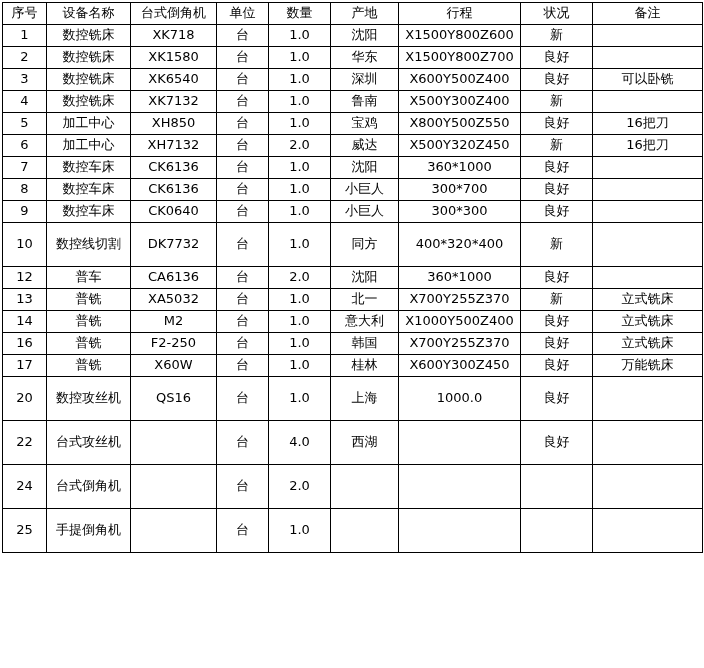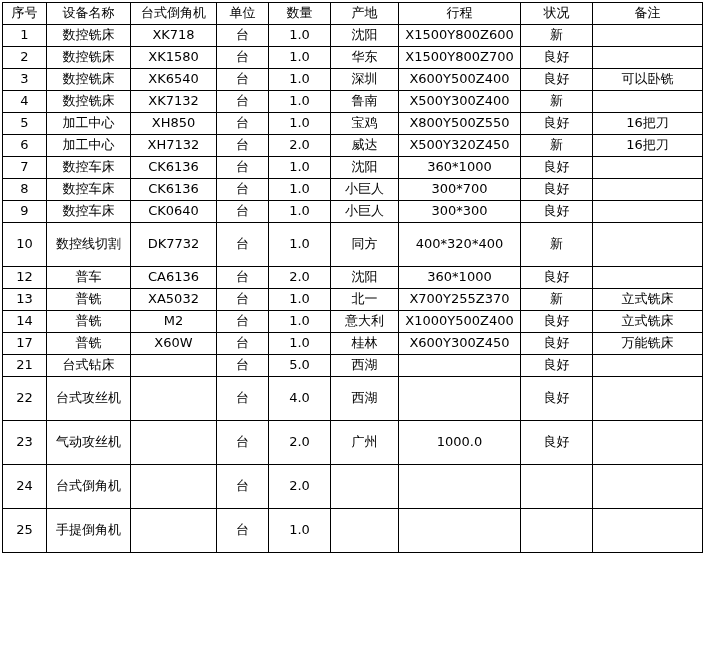--- a/index.html
+++ b/index.html
@@ -213,60 +213,60 @@
         <td>普铣</td>
         <td>M2</td>
         <td>台</td>
         <td>1.0</td>
         <td>意大利</td>
         <td>X1000Y500Z400</td>
         <td>良好</td>
         <td>立式铣床</td>
       </tr>
       <tr>
+        <td>16</td>
+        <td>普铣</td>
+        <td>F2-250</td>
+        <td>台</td>
+        <td>1.0</td>
+        <td>韩国</td>
+        <td>X700Y255Z370</td>
+        <td>良好</td>
+        <td>立式铣床</td>
+      </tr>
+      <tr>
         <td>17</td>
         <td>普铣</td>
         <td>X60W</td>
         <td>台</td>
         <td>1.0</td>
         <td>桂林</td>
         <td>X600Y300Z450</td>
         <td>良好</td>
         <td>万能铣床</td>
       </tr>
-      <tr>
-        <td>21</td>
-        <td>台式钻床</td>
-        <td></td>
-        <td>台</td>
-        <td>5.0</td>
-        <td>西湖</td>
-        <td></td>
+      <tr class="tall">
+        <td>20</td>
+        <td>数控攻丝机</td>
+        <td>QS16</td>
+        <td>台</td>
+        <td>1.0</td>
+        <td>上海</td>
+        <td>1000.0</td>
         <td>良好</td>
         <td></td>
       </tr>
       <tr class="tall">
         <td>22</td>
         <td>台式攻丝机</td>
         <td></td>
         <td>台</td>
         <td>4.0</td>
         <td>西湖</td>
         <td></td>
-        <td>良好</td>
-        <td></td>
-      </tr>
-      <tr class="tall">
-        <td>23</td>
-        <td>气动攻丝机</td>
-        <td></td>
-        <td>台</td>
-        <td>2.0</td>
-        <td>广州</td>
-        <td>1000.0</td>
         <td>良好</td>
         <td></td>
       </tr>
       <tr class="tall">
         <td>24</td>
         <td>台式倒角机</td>
         <td></td>
         <td>台</td>
         <td>2.0</td>
         <td></td>

